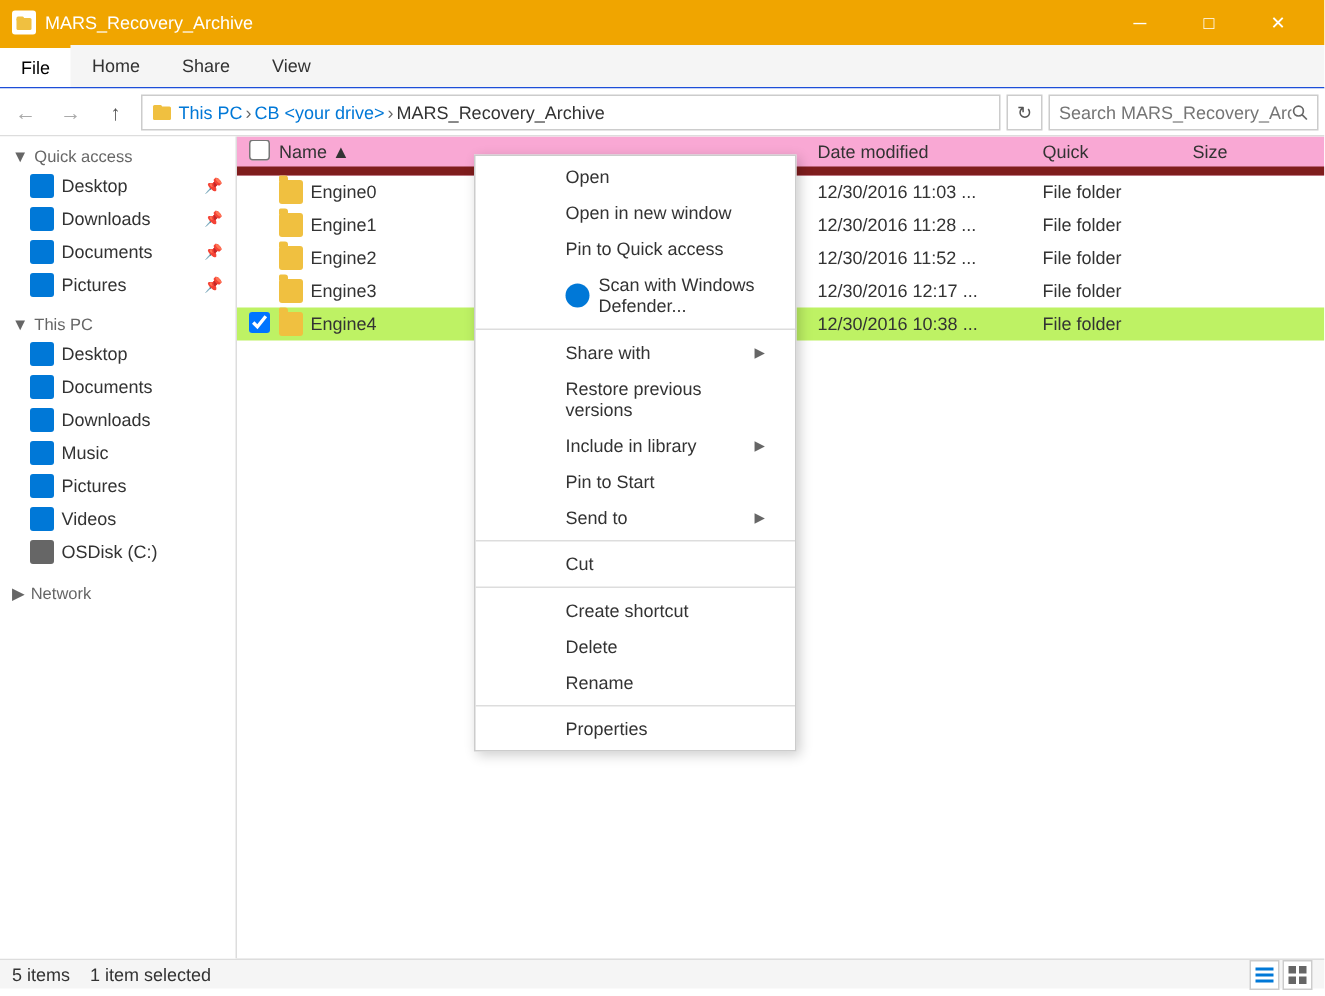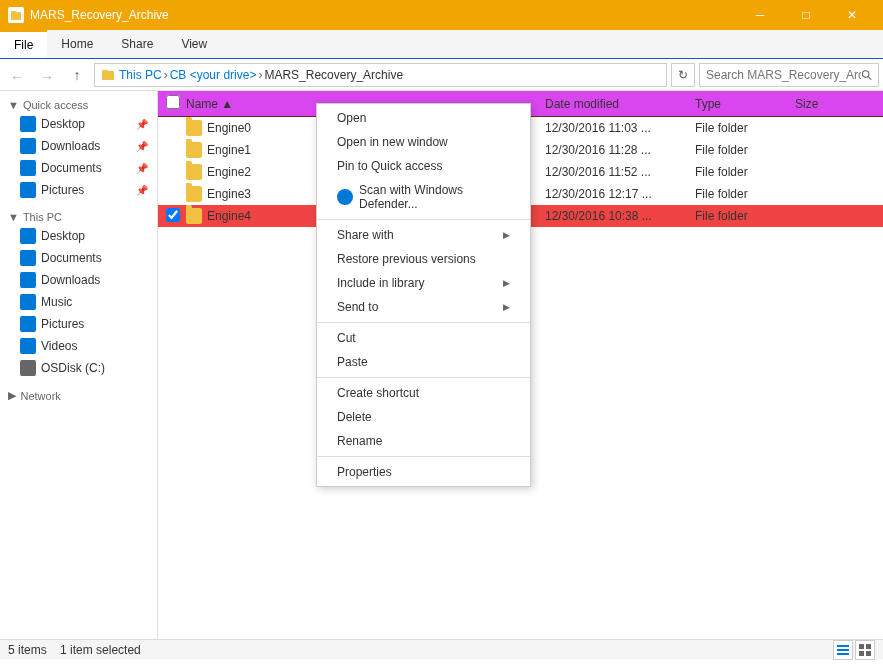--- a/index.html
+++ b/index.html
@@ -62,28 +62,28 @@
     
     .sidebar { width: 158px; border-right: 1px solid #ddd; overflow-y: auto; padding: 4px 0; background: #fff; }
     .sidebar-item { display: flex; align-items: center; padding: 3px 8px; cursor: pointer; font-size: 12px; color: #333; gap: 5px; }
     .sidebar-item.selected { background: #cce8ff; }
     .sidebar-item .icon { width: 16px; height: 16px; flex-shrink: 0; }
     .sidebar-group { padding: 4px 8px 2px; font-size: 11px; color: #666; cursor: pointer; display: flex; align-items: center; gap: 4px; }
     .pin-icon { color: #999; font-size: 10px; margin-left: auto; }
 
     
     .file-area { flex: 1; overflow-y: auto; position: relative; }
-    .file-header { display: flex; padding: 0 8px; height: 26px; align-items: center; border-bottom: 1px solid #7f1d1d; background: #d946ef; font-size: 12px; color: #333; }
+    .file-header { display: flex; padding: 0 8px; height: 26px; align-items: center; border-bottom: 6px solid #7f1d1d; background: #f9a8d4; font-size: 12px; color: #333; }
     .file-header-check { width: 20px; }
     .col-name { flex: 1; cursor: pointer; }
     .col-modified { width: 150px; cursor: pointer; }
     .col-type { width: 100px; cursor: pointer; }
     .col-size { width: 80px; cursor: pointer; }
     .file-row { display: flex; padding: 0 8px; height: 22px; align-items: center; font-size: 12px; color: #333; }
-    .file-row.selected { background: #ef4444; }
+    .file-row.selected { background: #bef264; }
     .file-row .check { width: 20px; }
     .folder-icon { width: 16px; height: 16px; background: #f0c040; border-radius: 2px; margin-right: 5px; flex-shrink: 0; position: relative; }
     .folder-icon::before { content: ''; position: absolute; top: -3px; left: 0; width: 6px; height: 4px; background: #f0c040; border-radius: 1px 2px 0 0; }
 
     
     .status-bar { height: 20px; background: #f5f5f5; border-top: 1px solid #ddd; display: flex; align-items: center; padding: 0 8px; font-size: 12px; color: #333; justify-content: space-between; }
     .status-view-icons { display: flex; gap: 2px; }
     .view-btn { width: 20px; height: 20px; display: flex; align-items: center; justify-content: center; border: 1px solid #ccc; cursor: pointer; font-size: 10px; background: #fff; }
 
     
@@ -100,20 +100,21 @@
     }
     .ctx-item {
       padding: 5px 20px;
       font-size: 12px;
       color: #333;
       cursor: pointer;
       display: flex;
       align-items: center;
       justify-content: space-between;
       position: relative;
+      margin-left: 40px;
     }
     .ctx-item.copy-highlighted {
       background: #fff;
       outline: 2px solid #e81123;
       outline-offset: -2px;
     }
     .ctx-separator { height: 1px; background: #ddd; margin: 3px 0; }
     .ctx-has-sub::after { content: '▶'; font-size: 9px; color: #666; }
     .ctx-left { display: flex; align-items: center; }
   </style>
@@ -240,21 +241,21 @@
   </div>
 
   <div class="file-area">
 
     <div class="file-header">
       <div class="file-header-check">
         <input type="checkbox" style="width: 14px; height: 14px;">
       </div>
       <div class="col-name">Name ▲</div>
       <div class="col-modified">Date modified</div>
-      <div class="col-type">Type</div>
+      <div class="col-type">Quick</div>
       <div class="col-size">Size</div>
     </div>
 
     <div class="file-row">
       <div class="check"></div>
       <div class="folder-icon"></div>
       <span class="col-name">Engine0</span>
       <span class="col-modified">12/30/2016 11:03 ...</span>
       <span class="col-type">File folder</span>
       <span class="col-size"></span>
@@ -313,29 +314,29 @@
       <div class="ctx-separator"></div>
       <div class="ctx-item ctx-has-sub">
           <span class="ctx-left">Share with</span>
         </div>
       <div class="ctx-item">
           <span class="ctx-left">Restore previous versions</span>
         </div>
       <div class="ctx-item ctx-has-sub">
           <span class="ctx-left">Include in library</span>
         </div>
+      <div class="ctx-item">
+          <span class="ctx-left">Pin to Start</span>
+        </div>
       <div class="ctx-item ctx-has-sub">
           <span class="ctx-left">Send to</span>
         </div>
       <div class="ctx-separator"></div>
       <div class="ctx-item">
           <span class="ctx-left">Cut</span>
-        </div>
-      <div class="ctx-item">
-          <span class="ctx-left">Paste</span>
         </div>
       <div class="ctx-separator"></div>
       <div class="ctx-item">
           <span class="ctx-left">Create shortcut</span>
         </div>
       <div class="ctx-item">
           <span class="ctx-left">Delete</span>
         </div>
       <div class="ctx-item">
           <span class="ctx-left">Rename</span>

